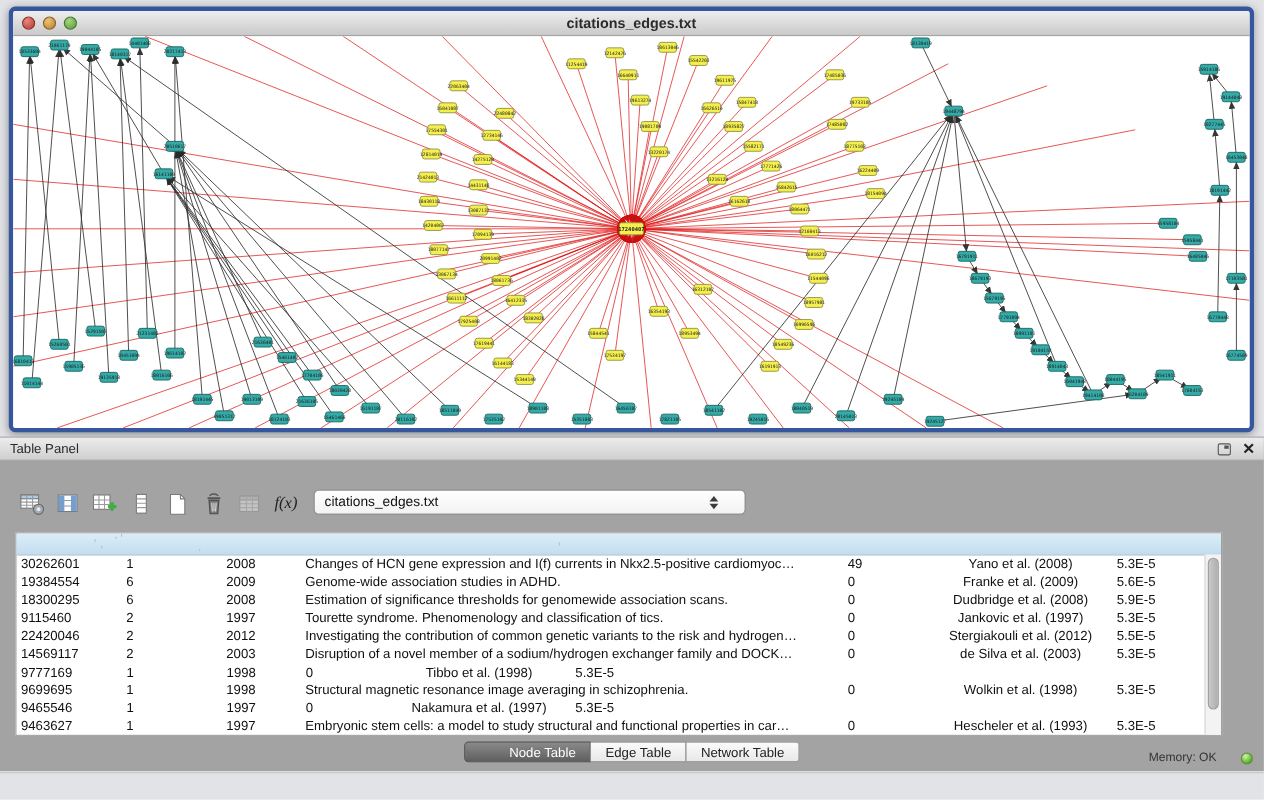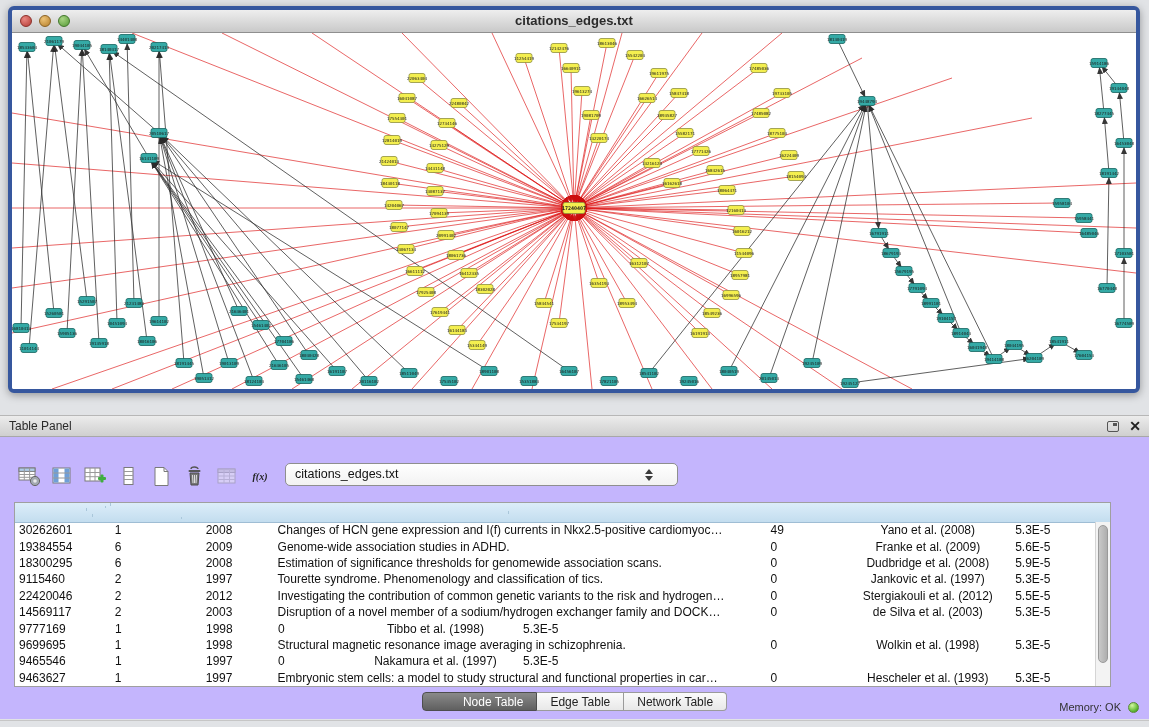--- a/index.html
+++ b/index.html
@@ -32,36 +32,36 @@
   .graph-content{position:relative;width:100%;height:357px;background:#ffffff;}
   #net-svg{display:block;width:100%;height:100%;}
   .edge-red{stroke:#dd1212;stroke-width:.7;opacity:.92;}
   .edge-blk{stroke:#2c2c2c;stroke-width:.8;opacity:.95;}
   .n-y{fill:#f4ef4f;stroke:#8f8f3f;stroke-width:.8;}
   .n-t{fill:#35aaa6;stroke:#15655f;stroke-width:.8;}
   .n-lbl{font-family:"DejaVu Sans Mono",monospace;font-size:4.2px;fill:#1c1c1c;}
   .n-lbl-c{font-family:"DejaVu Sans Mono",monospace;font-size:5px;fill:#1c1c1c;font-weight:bold;}
   
   .table-panel{
-    position:absolute;left:0;top:415px;width:1149px;height:304px;
-    background:#c4b5fd;box-sizing:border-box;border-top:1px solid #b7b7b7;
+    position:absolute;left:0;top:397px;width:1149px;height:304px;
+    background:#a3a3a3;box-sizing:border-box;border-top:1px solid #b7b7b7;
   }
   .panel-header{
     height:20px;background:linear-gradient(#ececec,#cfcfcf);
     border-bottom:1px solid #a8a8a8;position:relative;
     font-size:12px;color:#2a2a2a;line-height:20px;padding-left:9px;
   }
   .ph-icons{position:absolute;right:8px;top:0;height:20px;display:flex;align-items:center;gap:10px;}
   .ph-float{width:12px;height:11px;border:1.5px solid #555;border-radius:2px;position:relative;box-sizing:border-box;}
   .ph-float::after{content:"";position:absolute;right:1px;top:1px;width:4px;height:3px;background:#555;}
   .ph-close{font-size:14px;font-weight:bold;color:#222;line-height:20px;cursor:default;}
   
   .toolbar{position:absolute;left:14px;top:45px;height:30px;display:flex;align-items:center;}
   .tb-icon{width:30px;height:26px;display:flex;align-items:center;justify-content:center;margin-right:3px;}
-  .fx{font-family:"Liberation Serif",serif;font-style:italic;font-size:10px;color:#222;font-weight:bold;}
+  .fx{font-family:"Liberation Serif",serif;font-style:italic;font-size:15px;color:#222;}
   .combo{
     position:absolute;left:285px;top:47px;width:393px;height:23px;box-sizing:border-box;
     background:linear-gradient(#ffffff,#f2f2f2);
     border:1px solid #8f8f8f;border-radius:5px;
     font-size:12.5px;color:#111;line-height:21px;padding:0 24px 0 9px;
     display:flex;align-items:center;justify-content:space-between;
   }
   .combo-arrows{display:flex;flex-direction:column;gap:2px;align-items:center;}
   .ca-up{width:0;height:0;border-left:4px solid transparent;border-right:4px solid transparent;border-bottom:5px solid #3c3c3c;}
   .ca-dn{width:0;height:0;border-left:4px solid transparent;border-right:4px solid transparent;border-top:5px solid #3c3c3c;}
@@ -99,21 +99,21 @@
   .tab{
     height:19px;line-height:18px;font-size:12px;padding:0 13px;
     background:linear-gradient(#fbfbfb,#e8e8e8);color:#222;
     border:1px solid #9b9b9b;border-left:none;box-sizing:border-box;cursor:default;
   }
   .tab:first-child{border-left:1px solid #9b9b9b;border-radius:4px 0 0 4px;padding-left:40px;}
   .tab:last-child{border-radius:0 4px 4px 0;}
   .tab.selected{background:linear-gradient(#8a8a8a,#5f5f5f);color:#fff;border-color:#4e4e4e;}
   .statusline{position:absolute;left:0;right:0;top:304px;border-top:1px solid #c6c6c6;}
   .memory{
-    position:absolute;right:10px;bottom:6px;display:flex;align-items:center;gap:7px;
+    position:absolute;right:10px;bottom:6px;display:flex;align-items:center;gap:22px;
     font-size:11px;color:#333;
   }
   .orb{
     width:11px;height:11px;border-radius:50%;
     background:radial-gradient(circle at 35% 28%,#d2f7a0,#57b32c 70%,#3d8a1d);
     border:1px solid #5a8a3a;box-sizing:border-box;
   }
 </style>
 </head>
 <body>

